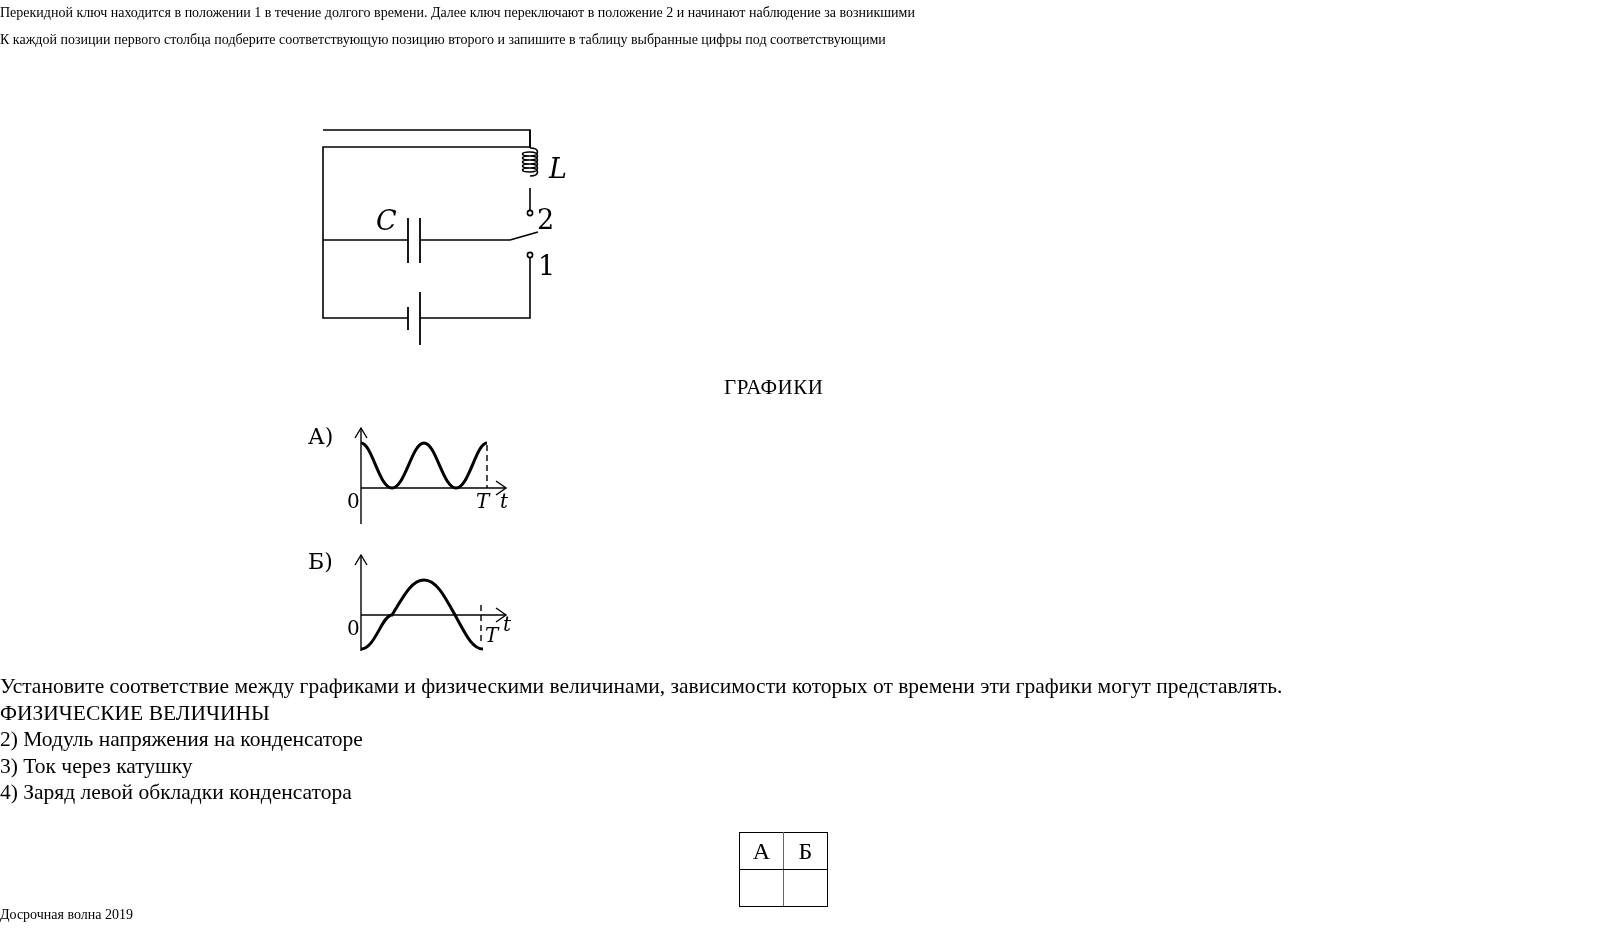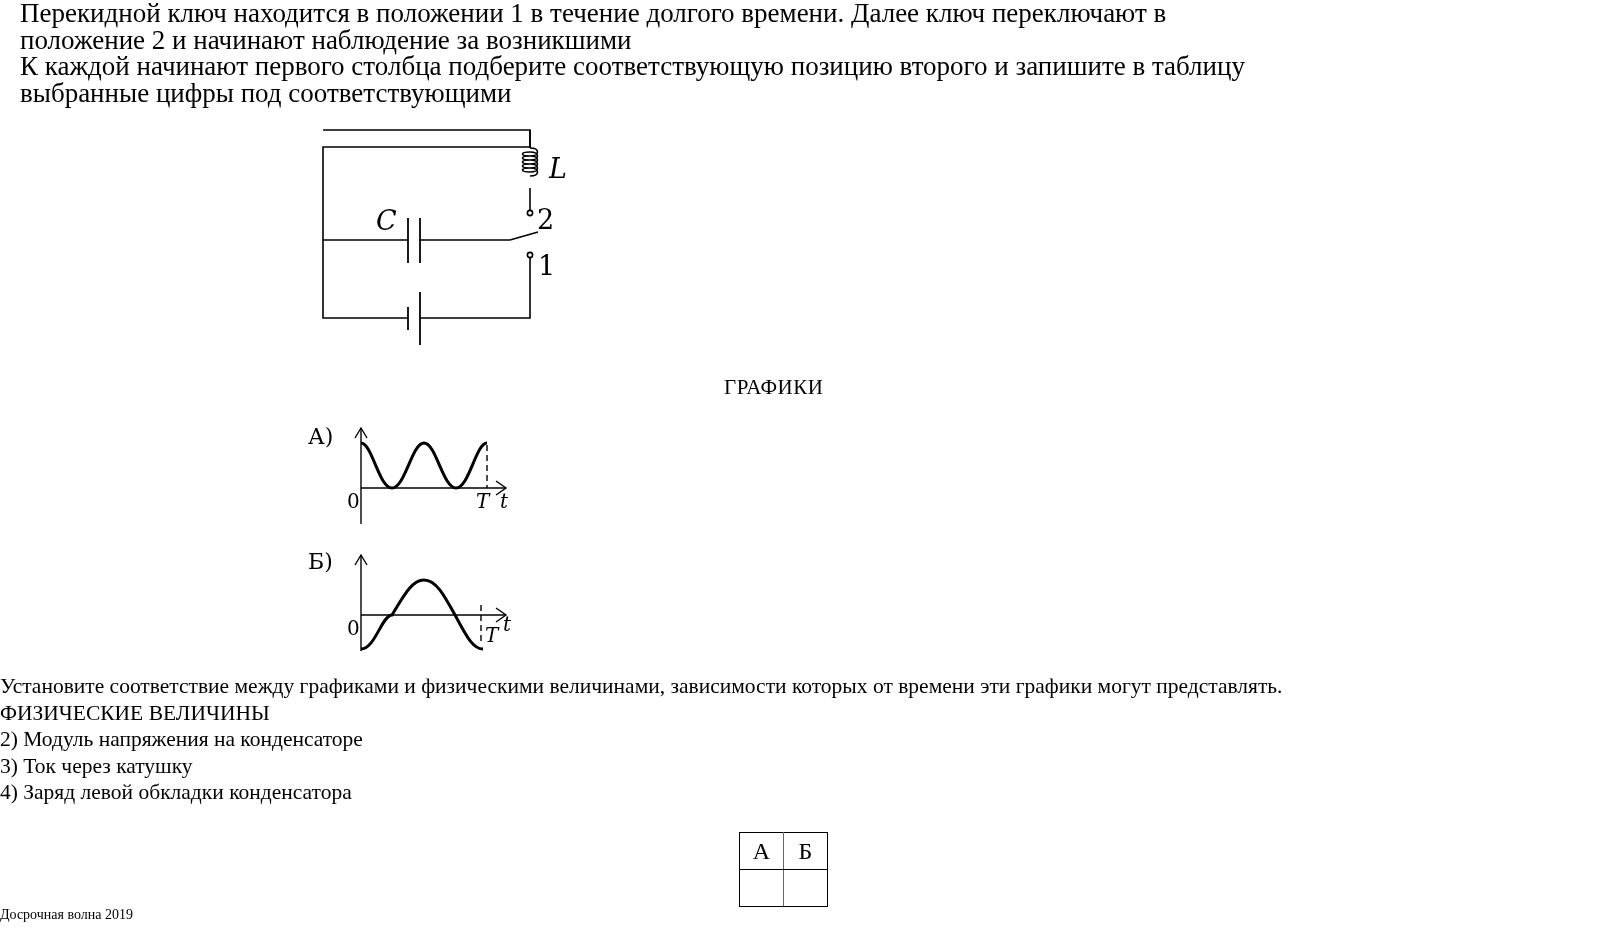--- a/index.html
+++ b/index.html
@@ -3,21 +3,21 @@
 <meta charset="utf-8">
 <style>
   html, body { margin: 0; padding: 0; background: #ffffff; }
   body {
     width: 1601px; height: 952px; position: relative; overflow: hidden;
     font-family: "Liberation Serif", "DejaVu Serif", serif;
     color: #000;
   }
   .intro {
     position: absolute; left: 0; top: 0; width: 1265px;
-    font-size: 27px; line-height: 26.5px; padding-left: 20px;
+    font-size: 14px; line-height: 26.5px;
   }
   .intro p { margin: 0; }
   .circuit { position: absolute; left: 300px; top: 120px; }
   .graphs-title {
     position: absolute; left: 724px; top: 375px;
     font-size: 21px; letter-spacing: 0.5px;
   }
   .graph { position: absolute; }
   .graph-a { left: 300px; top: 418px; }
   .graph-b { left: 300px; top: 545px; }
@@ -40,21 +40,21 @@
     position: absolute; left: 0; top: 907px;
     font-size: 14px;
   }
   svg text { font-family: "DejaVu Serif", "Liberation Serif", serif; }
 </style>
 </head>
 <body>
 
 <div class="intro">
   <p>Перекидной ключ находится в положении 1 в течение долгого времени. Далее ключ переключают в положение 2 и начинают наблюдение за возникшими</p>
-  <p>К каждой начинают первого столбца подберите соответствующую позицию второго и запишите в таблицу выбранные цифры под соответствующими</p>
+  <p>К каждой позиции первого столбца подберите соответствующую позицию второго и запишите в таблицу выбранные цифры под соответствующими</p>
 </div>
 
 <svg class="circuit" width="300" height="240" viewBox="0 0 300 240">
   <g stroke="#000" stroke-width="1.6" fill="none">
 
     <polyline points="230,27 23,27 23,198 108,198"></polyline>
 
     <line x1="230" y1="10" x2="230" y2="28"></line>
     <polyline points="23,10 230,10 230,28"></polyline>
 

